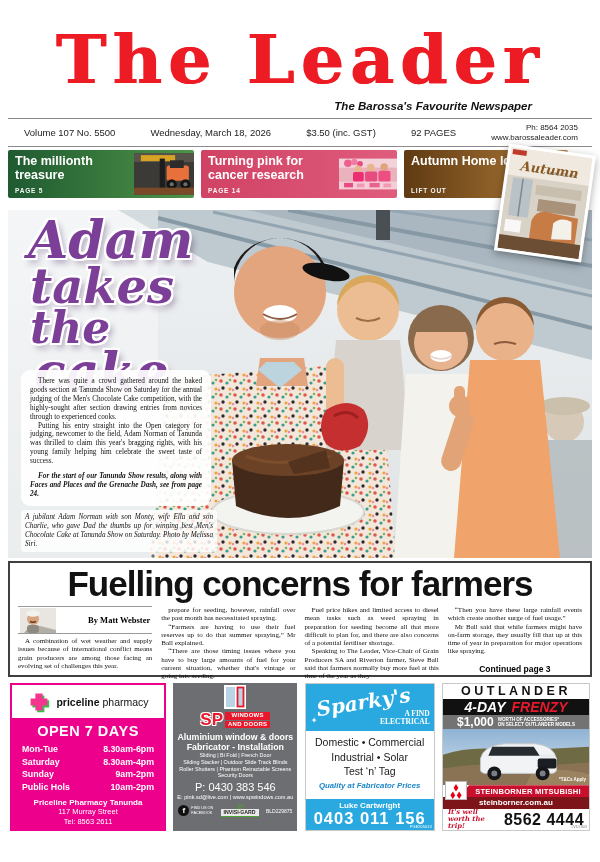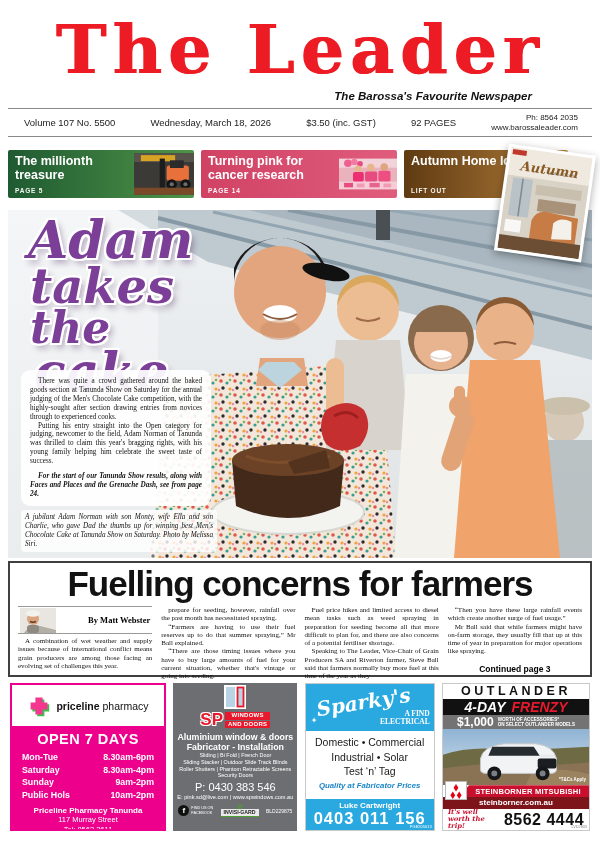--- a/index.html
+++ b/index.html
@@ -2,21 +2,21 @@
 <html><head>
 <meta charset="utf-8">
 <style>
   * { margin:0; padding:0; box-sizing:border-box; }
   html,body { background:#ffffff; }
   .page { position:relative; width:600px; height:862px; background:#fff; overflow:hidden;
           font-family:"Liberation Serif", serif; }
 
   
   .masthead { height:146px; position:relative; }
-  .mast-title { text-align:center; padding-top:10px;
+  .mast-title { text-align:center; padding-top:20px;
     font-family:"DejaVu Serif", serif; font-weight:bold; font-style:normal;
     font-size:68px; line-height:78px; color:#ed1c24; letter-spacing:6px;
     text-shadow:1px 0 #ed1c24; }
   .mast-tagline { text-align:right; padding-right:68px; font-family:"Liberation Sans", sans-serif;
     font-weight:bold; font-style:italic; font-size:11.5px; color:#111; margin-top:2px; }
   .infobar { margin:6px 8px 0; border-top:1px solid #8a8a8a; border-bottom:1px solid #8a8a8a;
     display:flex; align-items:center; justify-content:space-between; padding:4px 14px 4px 16px;
     font-family:"Liberation Sans", sans-serif; font-size:9.5px; color:#222; }
   .infobar .contact { text-align:right; font-size:8px; line-height:9.5px; }
 
@@ -69,21 +69,21 @@
   .continued { text-align:center; font-family:"Liberation Sans", sans-serif; font-weight:bold;
     font-size:8.5px; margin-top:8px; }
 
   
   .ads { display:flex; justify-content:space-between; margin:6px 10px 0; height:148px;
     font-family:"Liberation Sans", sans-serif; }
   .ad { overflow:hidden; position:relative; }
 
   
   .ad-priceline { width:156px; border:2px solid #ec008c; background:#ec008c; }
-  .pl-head { background:#fff; height:41px; display:flex; align-items:center; justify-content:center; gap:5px; }
+  .pl-head { background:#fff; height:33px; display:flex; align-items:center; justify-content:center; gap:5px; }
   .pl-head svg { width:24px; height:24px; }
   .pl-brand { font-size:10.5px; color:#111; }
   .pl-brand b { font-weight:bold; }
   .pl-open { color:#fff; font-weight:bold; font-size:14.5px; text-align:center; margin-top:5px; letter-spacing:.5px; }
   .pl-hours { margin-top:4px; padding:0 10px; }
   .pl-row { display:flex; justify-content:space-between; color:#fff; font-size:8.8px; font-weight:bold; line-height:12.6px; }
   .pl-store { color:#fff; font-weight:bold; font-size:8px; text-align:center; margin-top:5px; }
   .pl-sub { color:#fff; font-size:7.5px; text-align:center; line-height:9.5px; }
 
   

